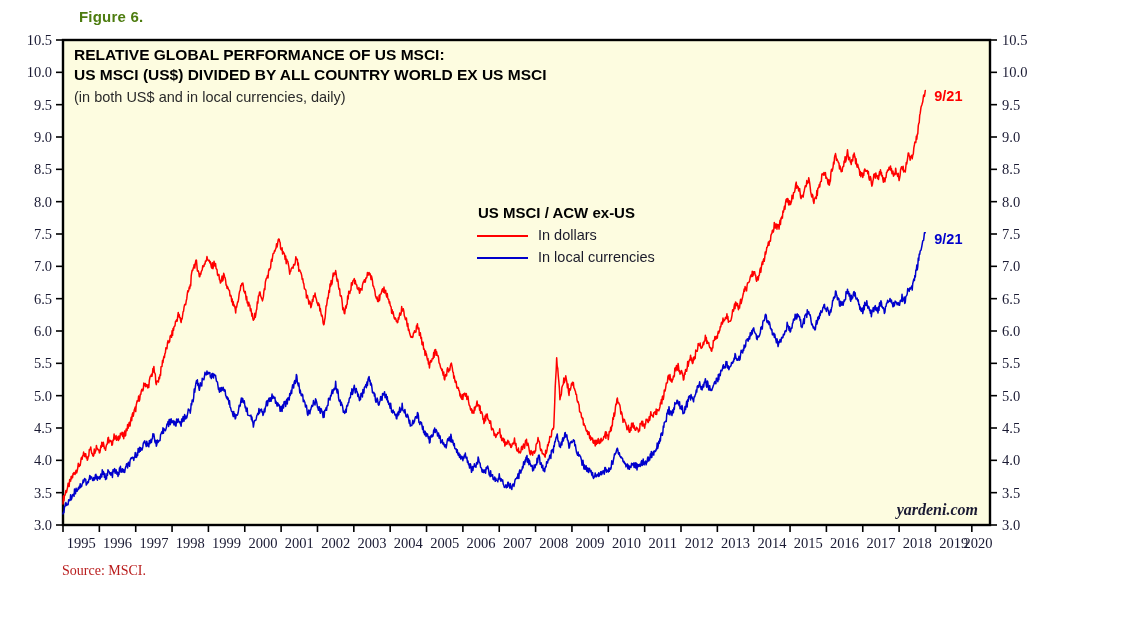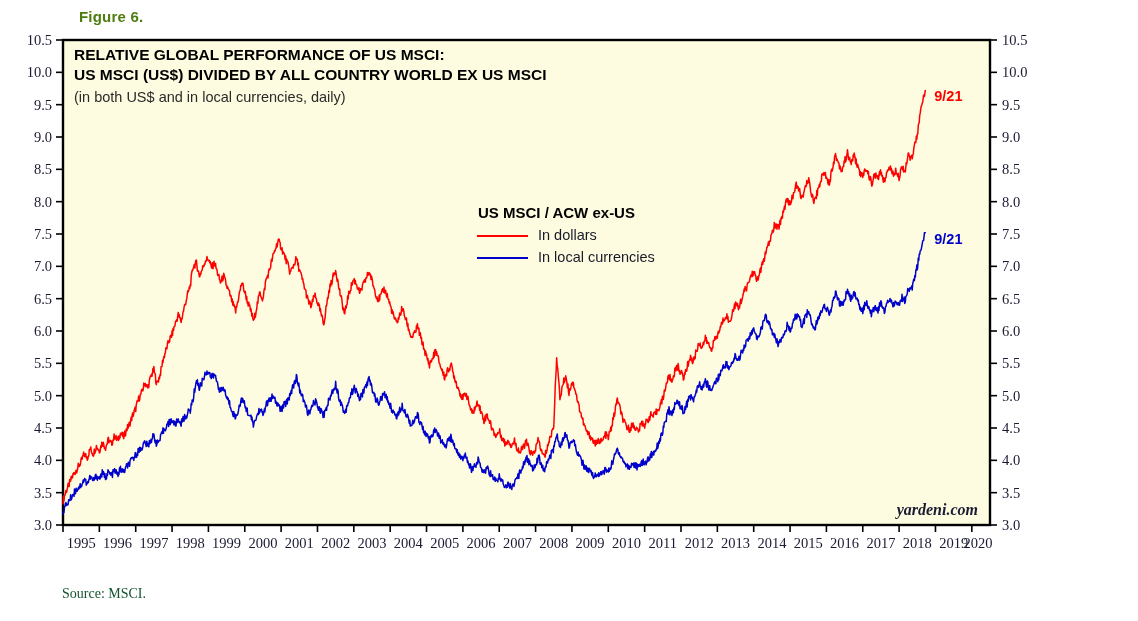--- a/index.html
+++ b/index.html
@@ -13,23 +13,23 @@
   #figure-label{
     position:absolute;left:79px;top:8px;
     font-family:"Liberation Sans",sans-serif;
     font-weight:bold;font-size:15px;color:#4d7c0f;
     letter-spacing:.2px;
   }
   #chart-wrap{
     position:absolute;left:0;top:0;width:906px;height:621px;
   }
   #source-note{
-    position:absolute;left:62px;top:586px;
-    font-family:"Liberation Serif",serif;
-    font-size:14px;color:#14532d;
+    position:absolute;left:62px;top:563px;
+    font-family:"Liberation Serif",serif;
+    font-size:14px;color:#b91c1c;
   }
   svg{display:block;}
   .tick-label{
     font-family:"Liberation Serif",serif;
     font-size:14.5px;fill:#1a1a33;
   }
   .xtick-label{
     font-family:"Liberation Serif",serif;
     font-size:14.5px;fill:#1a1a33;
   }

